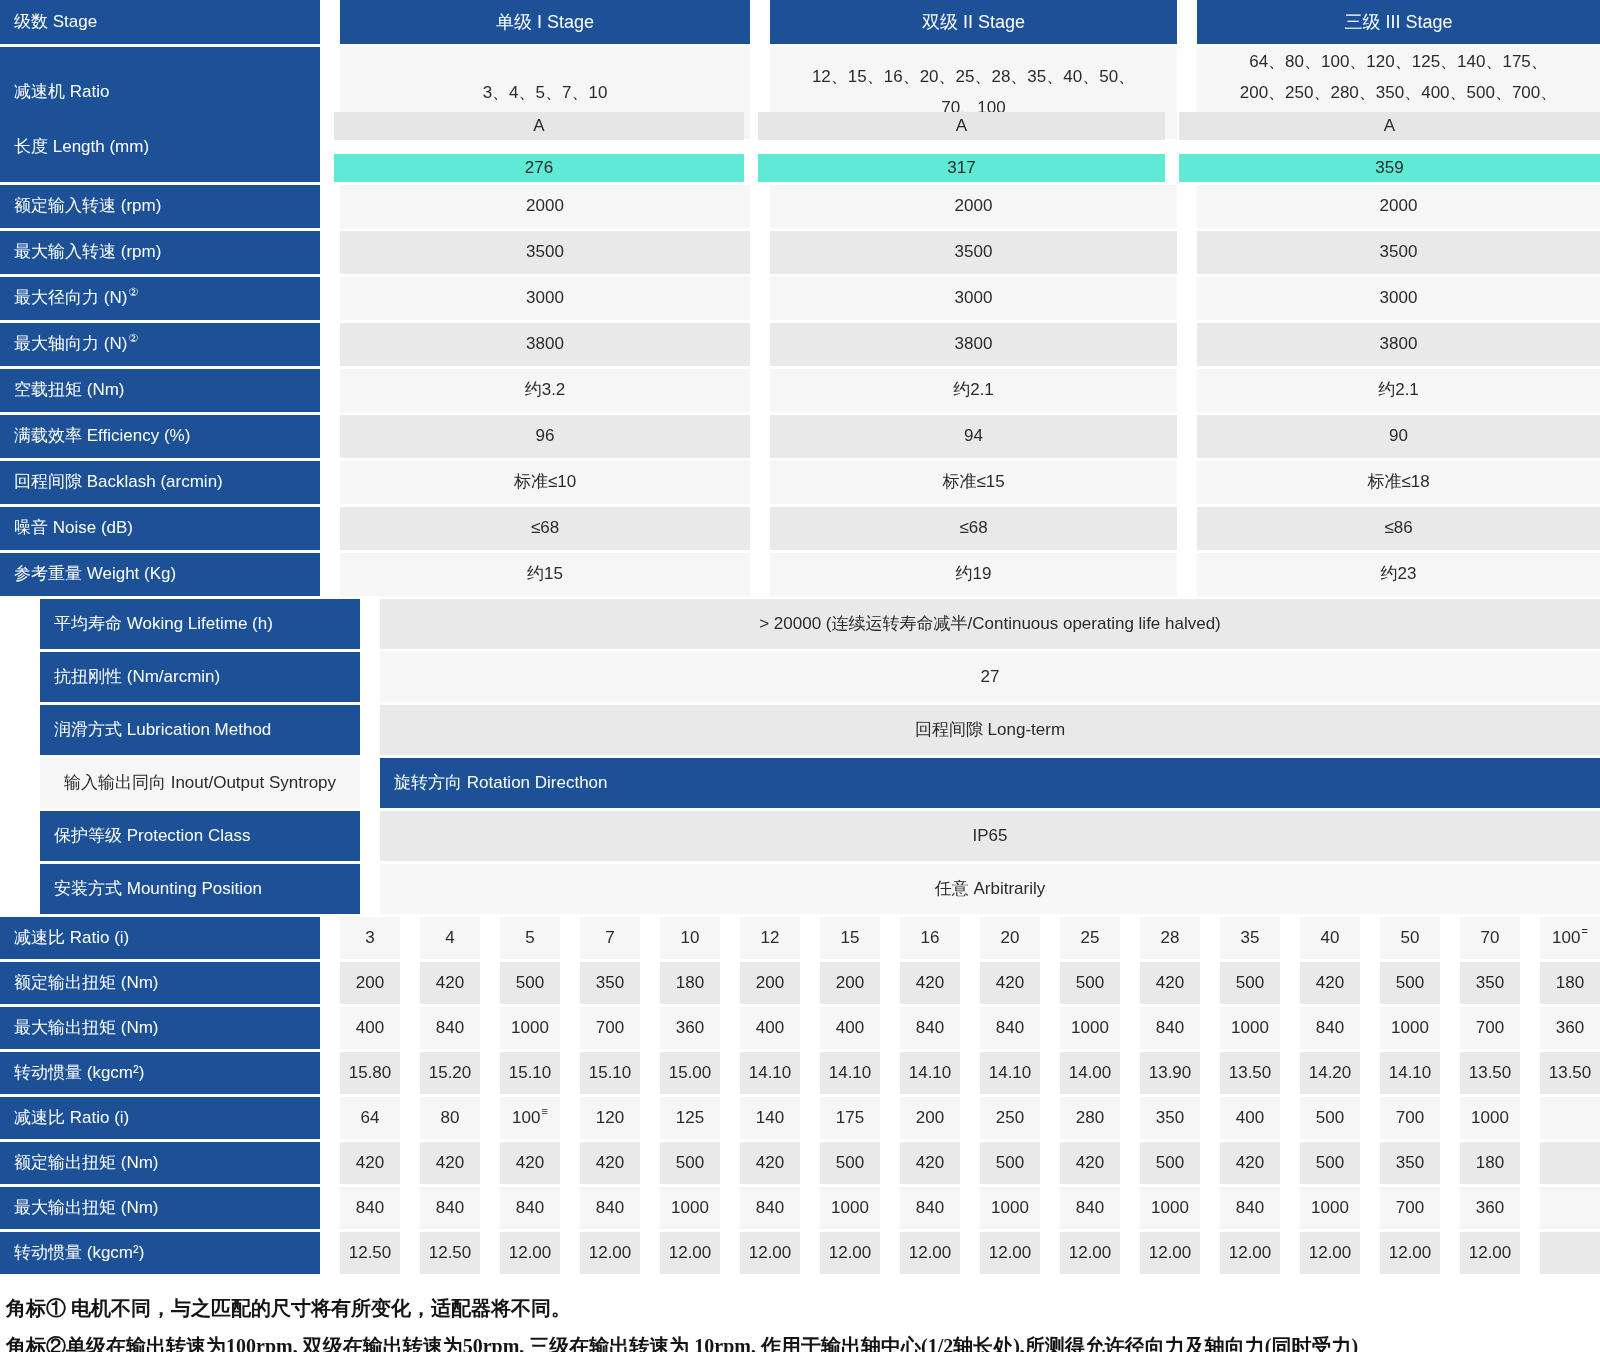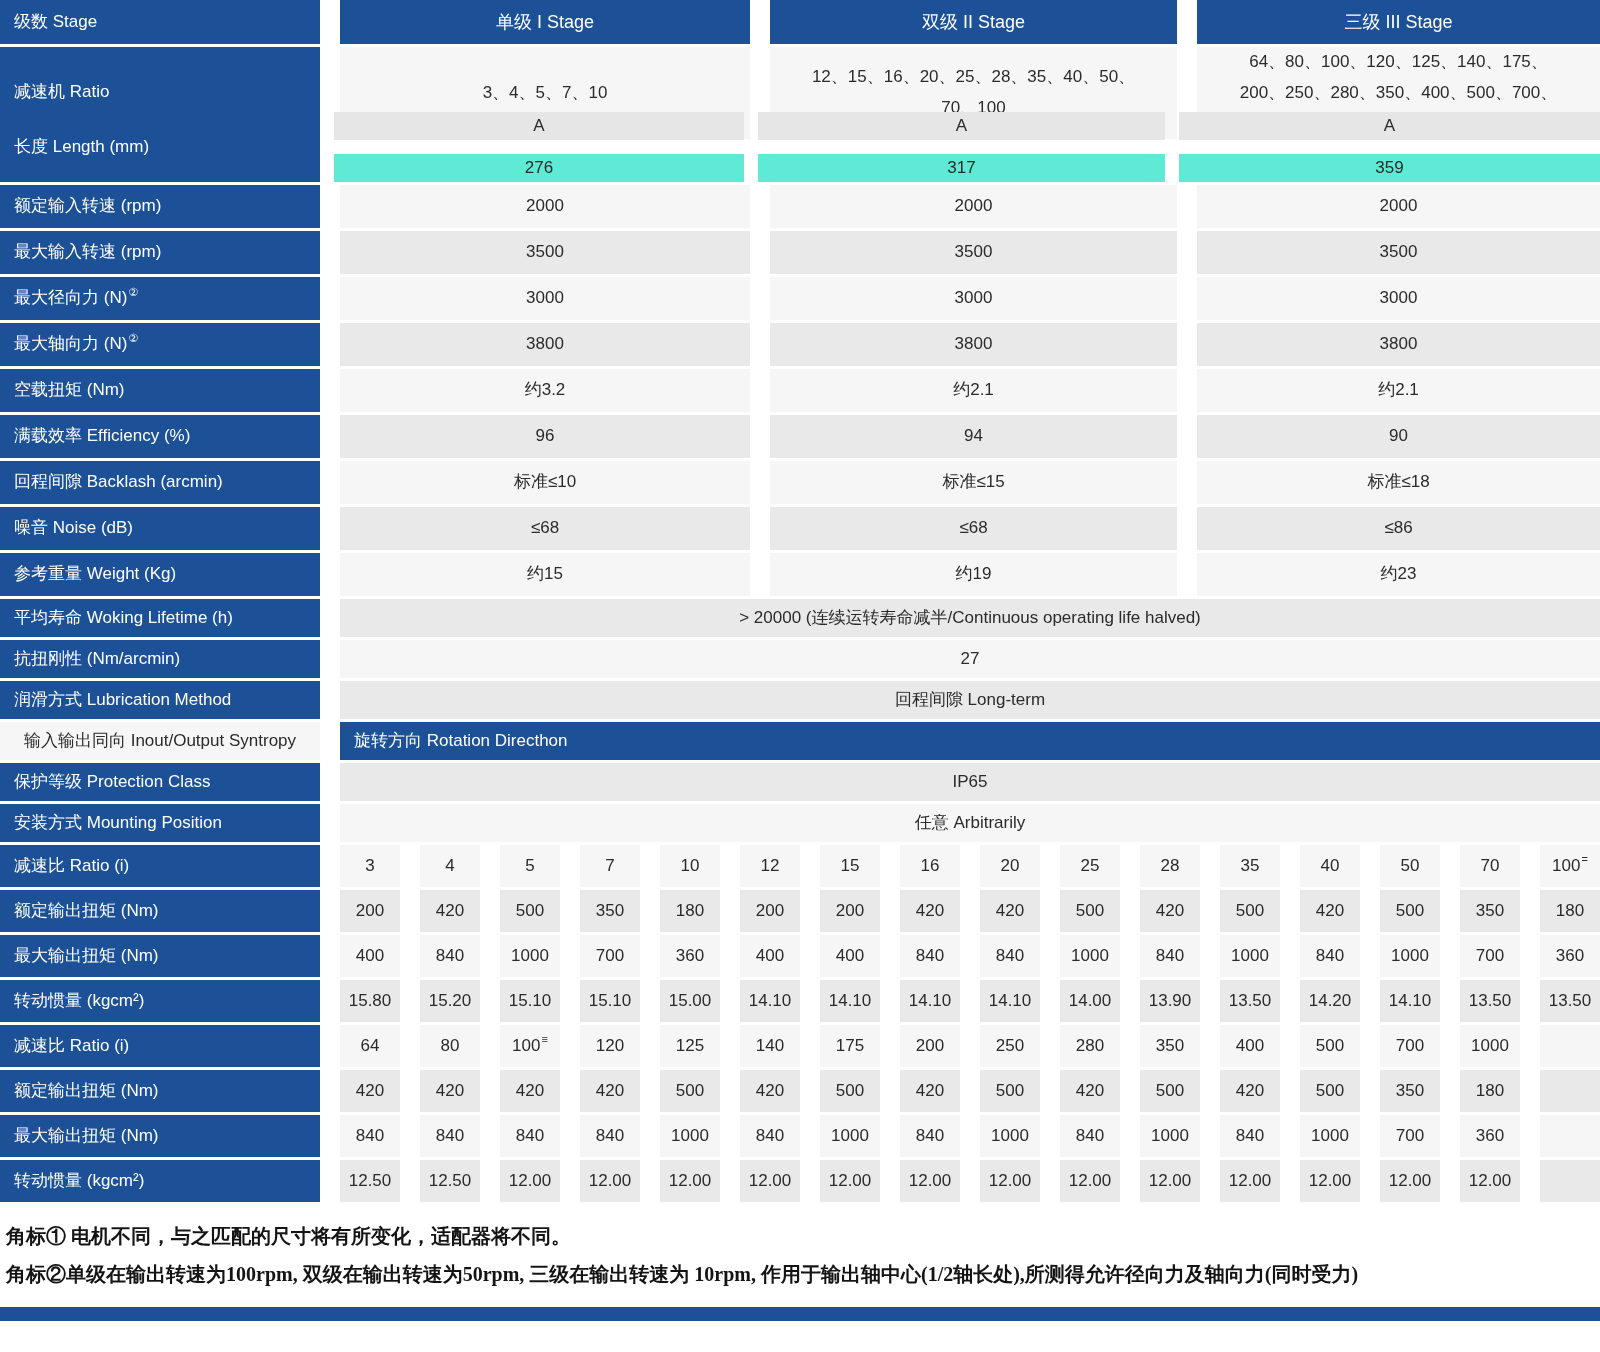--- a/index.html
+++ b/index.html
@@ -11,21 +11,21 @@
   .page { width: 1600px; }
 
   .trow {
     display: grid;
     column-gap: 3px;
     margin-bottom: 3px;
     gap: 20px;
   }
   .cols3  { grid-template-columns: 320px 410px 407px 1fr; height: 43px; }
   .tall   { height: 62px; }
-  .span1  { grid-template-columns: 320px 1fr; height: 38px; }
+  .span1  { grid-template-columns: 320px 1fr; height: 50px; padding-left: 40px; }
   .cols16 { grid-template-columns: 320px repeat(16, 1fr); height: 42px; }
   .header-row { grid-template-columns: 320px 410px 407px 1fr; height: 44px; }
 
   .lengthrow {
     grid-template-columns: 320px 410px 407px 1fr;
     grid-template-rows: 28px 28px;
     gap: 14px;
   }
   .lengthrow .label { grid-row: 1 / 3; }
 

